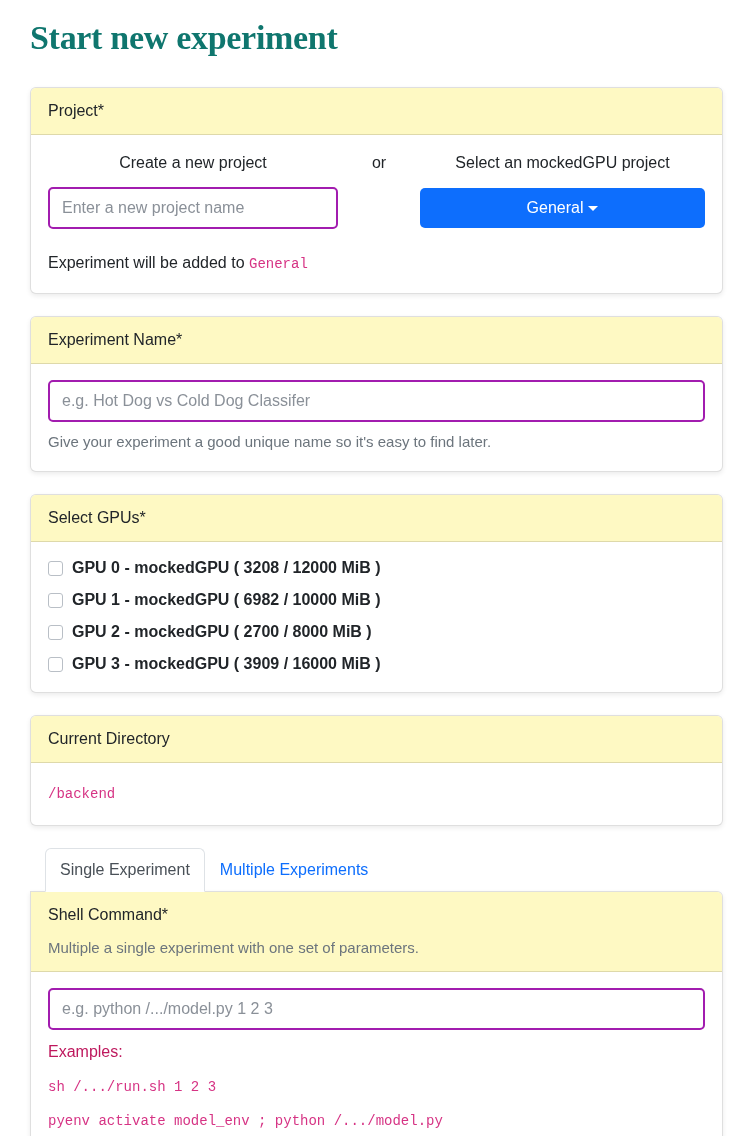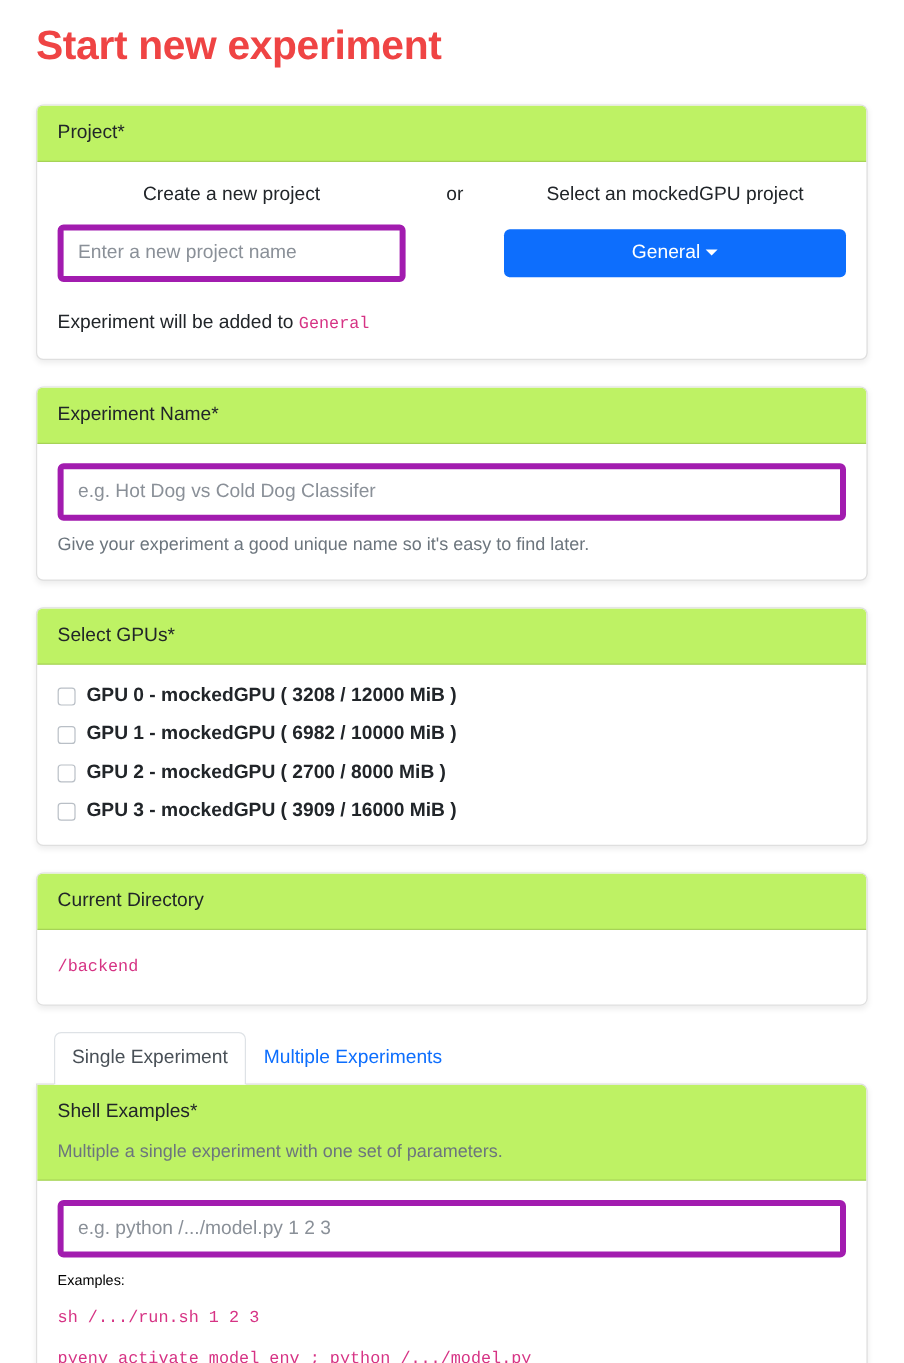--- a/index.html
+++ b/index.html
@@ -18,34 +18,35 @@
     -webkit-font-smoothing: antialiased;
   }
   .page {
     width: 753px;
     padding: 0 30px;
   }
   .page-title {
     font-size: 34px;
     font-weight: bold;
     letter-spacing: -0.3px;
-    color: #ef4444;
+    color: #0f766e;
     margin: 18px 0 28px 0;
     line-height: 1.2;
+    font-family: Liberation Serif, serif;
   }
   .card {
     background: #ffffff;
     border: 1px solid rgba(0,0,0,.125);
     border-radius: 6px;
     box-shadow: 0 2px 5px rgba(0,0,0,.08);
     margin-bottom: 22px;
     overflow: hidden;
   }
   .card-header {
-    background: #bef264;
+    background: #fef9c3;
     border-bottom: 1px solid rgba(0,0,0,.125);
     padding: 11px 17px;
     font-size: 16px;
     color: #212529;
   }
   .card-header .sub {
     display: block;
     color: #6c757d;
     font-size: 15px;
     margin-top: 10px;
@@ -68,21 +69,21 @@
   }
   .form-input {
     display: block;
     width: 100%;
     padding: 7px 12px;
     font-size: 16px;
     font-family: "Liberation Sans", sans-serif;
     line-height: 1.5;
     color: #495057;
     background: #fff;
-    border: 5px solid #a21caf;
+    border: 2px solid #a21caf;
     border-radius: 5px;
     outline: none;
   }
   .form-input::placeholder { color: #8a9098; opacity: 1; }
   .proj-input-wrap { width: 290px; }
   .proj-spacer { flex: 0 0 82px; }
   .proj-btn-wrap { flex: 1; }
   .btn {
     display: block;
     width: 100%;
@@ -174,22 +175,22 @@
   }
   .tab-panel {
     background: #ffffff;
     border: 1px solid rgba(0,0,0,.125);
     border-radius: 0 6px 6px 6px;
     box-shadow: 0 2px 5px rgba(0,0,0,.08);
     overflow: hidden;
   }
   .examples-label {
     margin-top: 10px;
-    font-size: 12px;
-    color: #000000;
+    font-size: 16px;
+    color: #be185d;
   }
   .example-line { margin-top: 10px; }
 </style>
 </head>
 <body>
 
 <div class="page">
 
   <h1 class="page-title">Start new experiment</h1>
 
@@ -260,21 +261,21 @@
   </div>
 
   <div class="tabs-wrap">
     <div class="tab-list">
       <div class="tab active">Single Experiment</div>
       <div class="tab inactive">Multiple Experiments</div>
     </div>
 
     <div class="tab-panel">
       <div class="card-header">
-        <span>Shell Examples*</span>
+        <span>Shell Command*</span>
         <span class="sub">Multiple a single experiment with one set of parameters.</span>
       </div>
       <div class="card-body">
         <input class="form-input" type="text" placeholder="e.g. python /.../model.py 1 2 3" style="">
         <div class="examples-label">Examples:</div>
         <div class="example-line">
           <span class="code">sh /.../run.sh 1 2 3</span>
         </div>
         <div class="example-line">
           <span class="code">pyenv activate model_env ; python /.../model.py</span>

